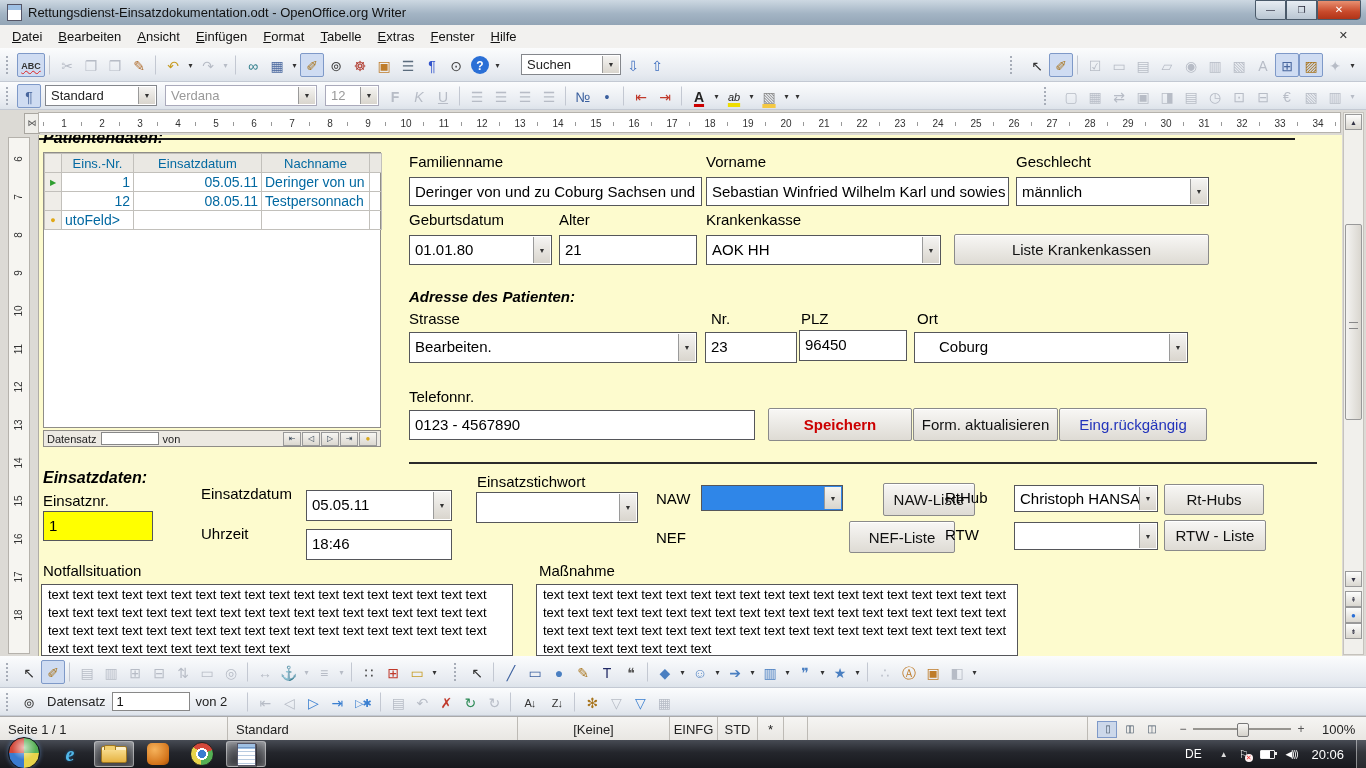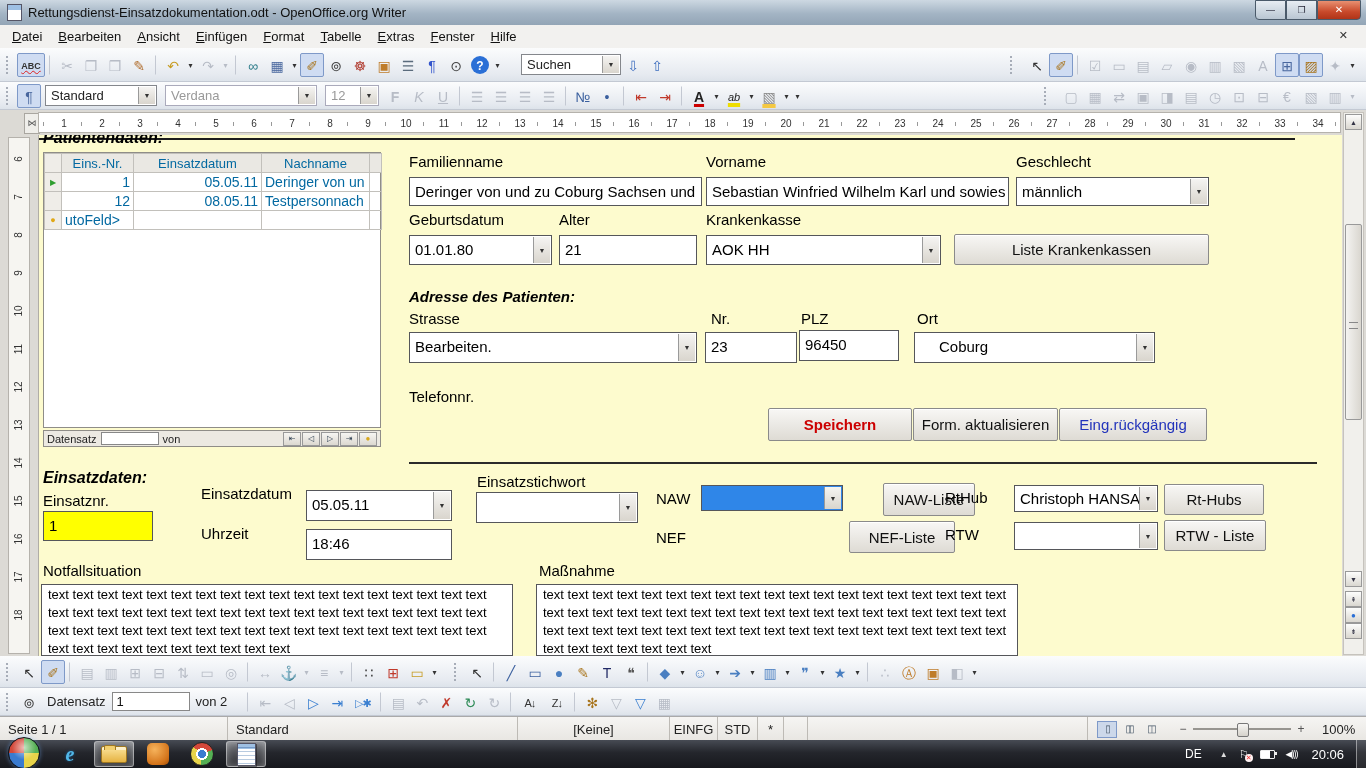--- a/index.html
+++ b/index.html
@@ -275,25 +275,26 @@
       <div class="lbl" style="left:667px;top:76px;" data-name="krankenkasse-label">Krankenkasse</div>
       <div class="fld combo" style="left:667px;top:100px;width:235px;height:30px;" data-name="krankenkasse-combobox">AOK HH</div>
       <div class="btn" style="left:915px;top:99px;width:255px;height:31px;" data-name="liste-krankenkassen-button">Liste Krankenkassen</div>
 
       <div class="lbl hdg" style="left:370px;top:153px;font-size:15px;" data-name="adresse-heading">Adresse des Patienten:</div>
       <div class="lbl" style="left:370px;top:175px;" data-name="strasse-label">Strasse</div>
       <div class="fld combo" style="left:370px;top:197px;width:288px;height:31px;" data-name="strasse-combobox">Bearbeiten.</div>
       <div class="lbl" style="left:672px;top:175px;" data-name="hausnr-label">Nr.</div>
       <div class="fld" style="left:666px;top:197px;width:92px;height:31px;" data-name="hausnr-field">23</div>
       <div class="lbl" style="left:762px;top:175px;" data-name="plz-label">PLZ</div>
-      <div class="fld" style="left:760px;top:195px;width:100px;height:31px;" data-name="plz-field">96450</div>
+      <div class="fld" style="left:760px;top:195px;width:108px;height:31px;" data-name="plz-field">96450</div>
       <div class="lbl" style="left:878px;top:175px;" data-name="ort-label">Ort</div>
-      <div class="fld combo" style="left:875px;top:197px;width:241px;height:31px;padding-left:24px;" data-name="ort-combobox">Coburg</div>
+      <div class="fld combo" style="left:875px;top:197px;width:274px;height:31px;padding-left:24px;" data-name="ort-combobox">Coburg</div>
 
       <div class="lbl" style="left:370px;top:253px;" data-name="telefon-label">Telefonnr.</div>
+      <div class="fld" style="left:370px;top:275px;width:346px;height:30px;" data-name="telefon-field">0123 - 4567890</div>
       <div class="btn" style="left:729px;top:273px;width:144px;height:33px;color:#c00;font-weight:bold;" data-name="speichern-button">Speichern</div>
       <div class="btn" style="left:874px;top:273px;width:145px;height:33px;" data-name="form-aktualisieren-button">Form. aktualisieren</div>
       <div class="btn" style="left:1020px;top:273px;width:148px;height:33px;color:#2233bb;" data-name="eingabe-rueckgaengig-button">Eing.rückgängig</div>
 
       <div class="sepline" data-name="section-divider"></div>
 
       <div class="lbl hdg" style="left:4px;top:334px;" data-name="einsatzdaten-heading">Einsatzdaten:</div>
       <div class="lbl" style="left:4px;top:357px;" data-name="einsatznr-label">Einsatznr.</div>
       <div class="fld" style="left:4px;top:376px;width:110px;height:30px;background:#ffff00;" data-name="einsatznr-field">1</div>
 

